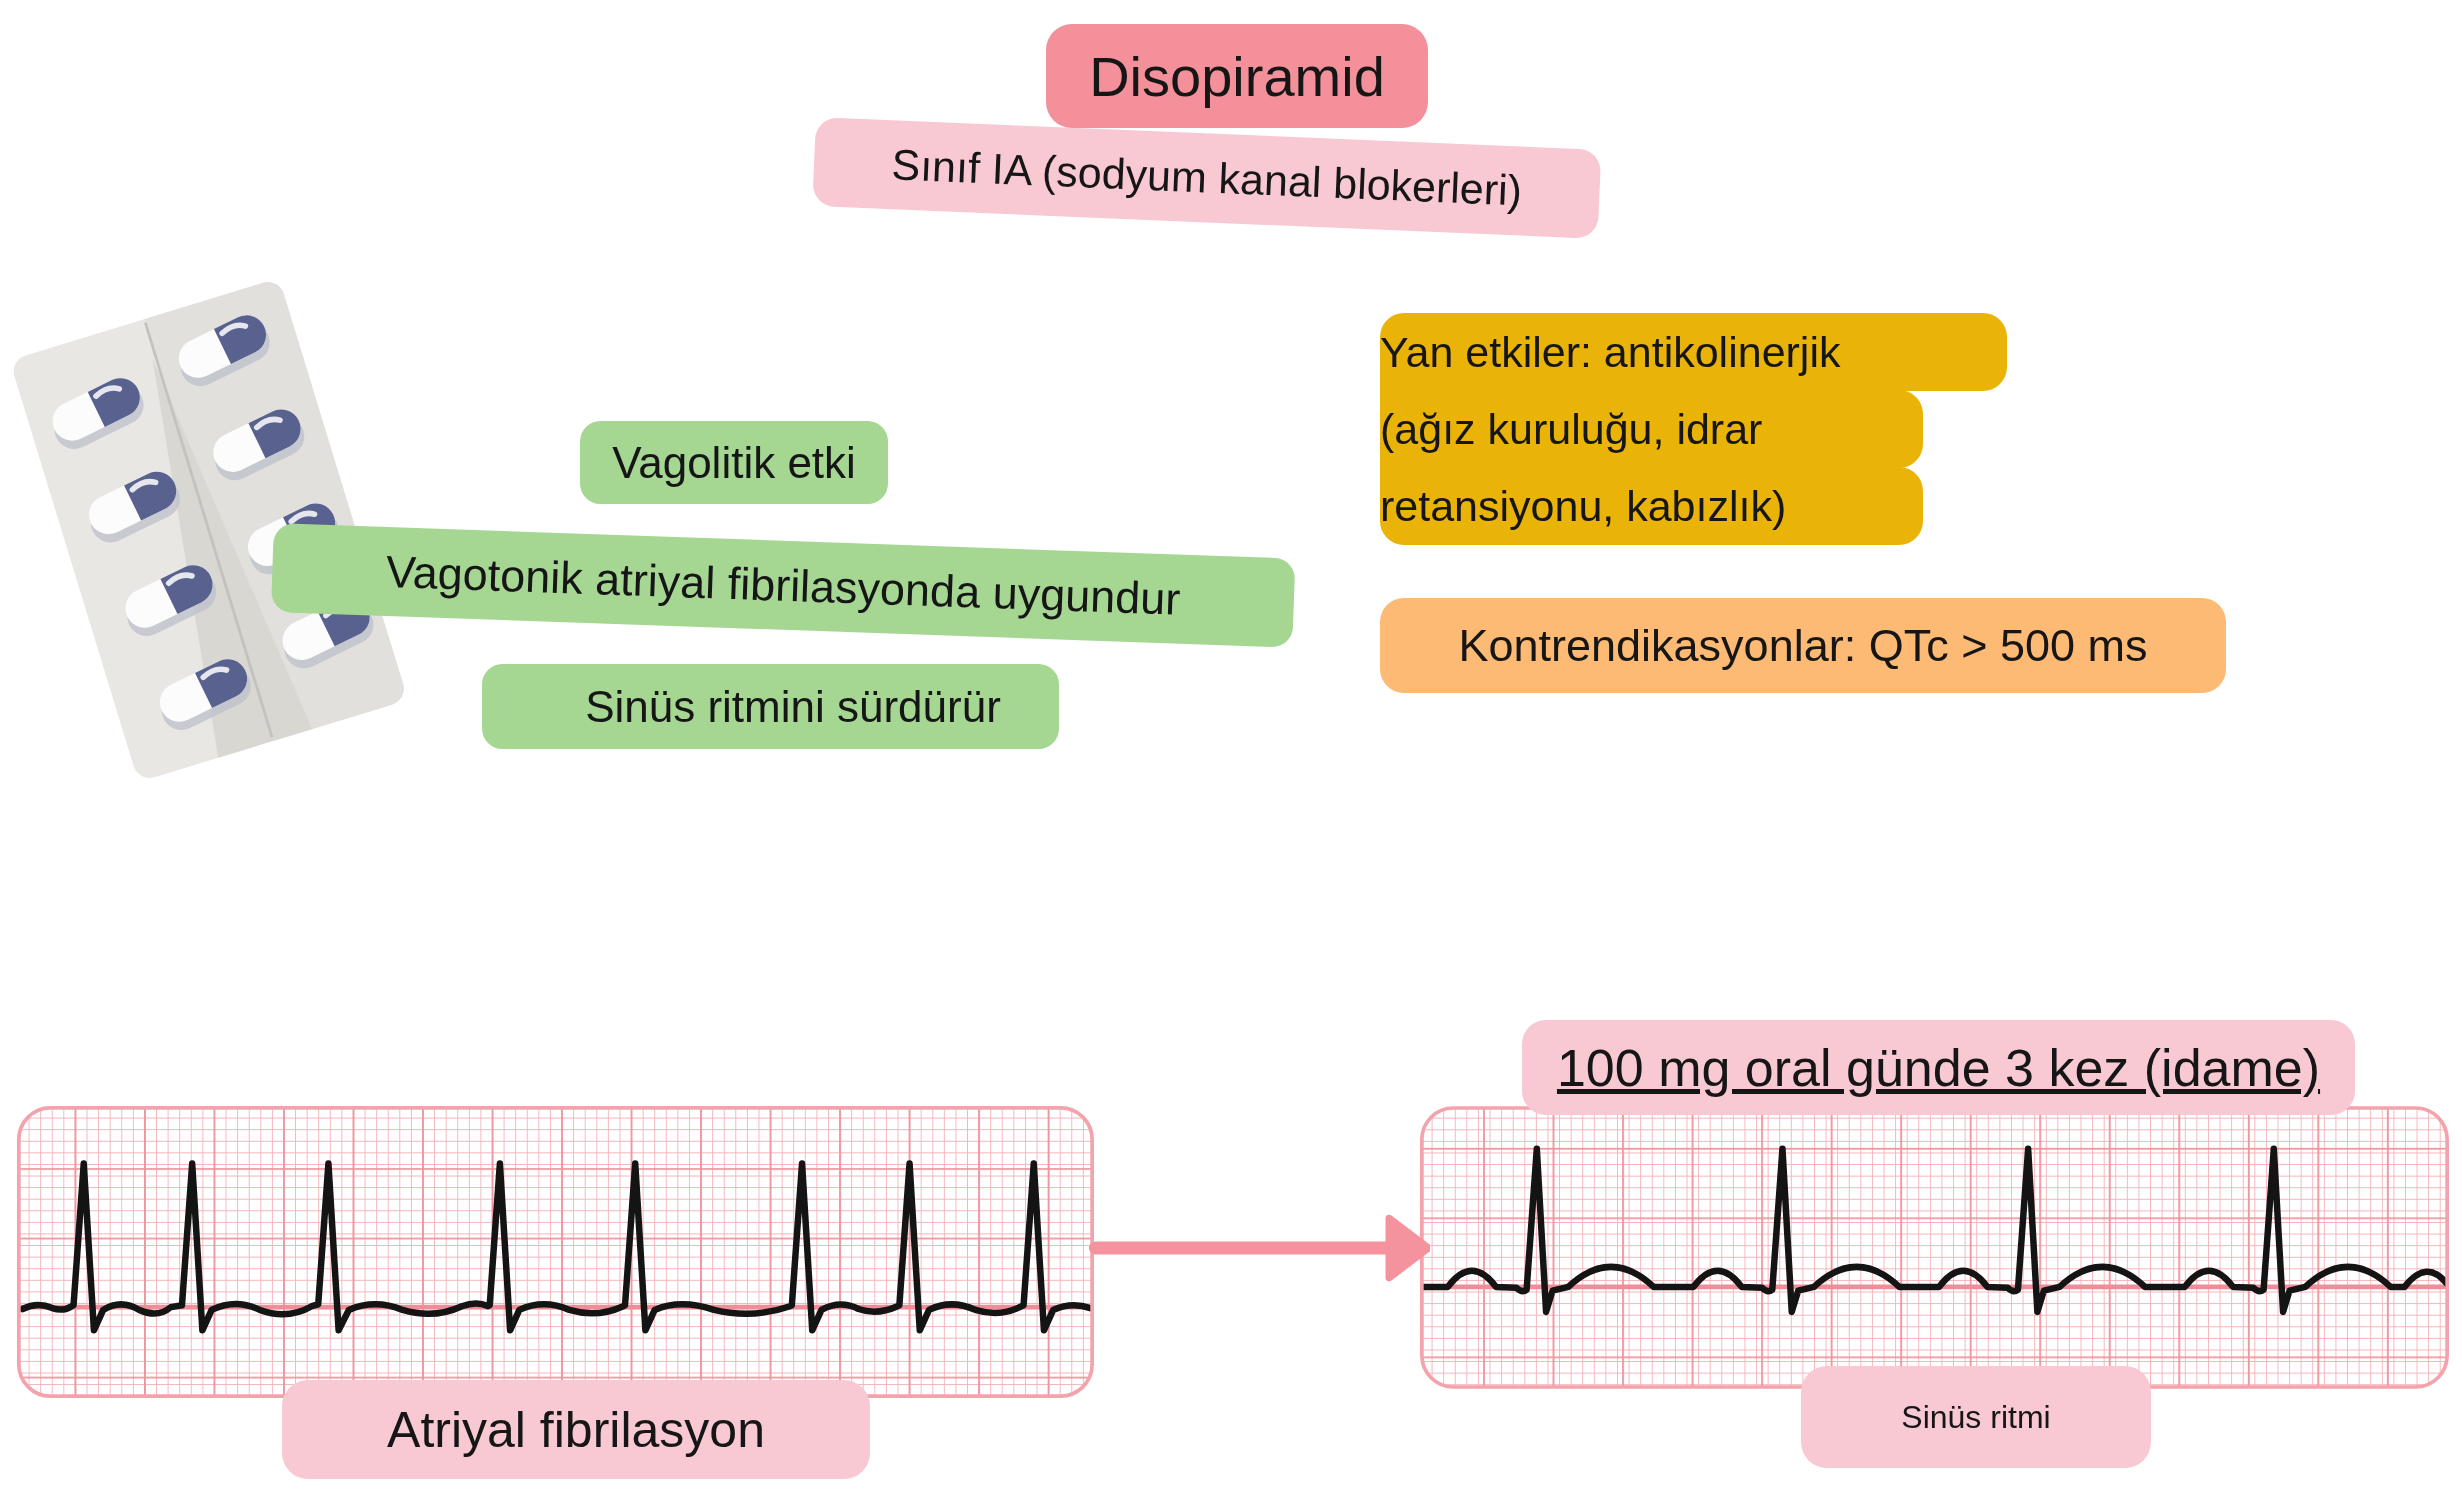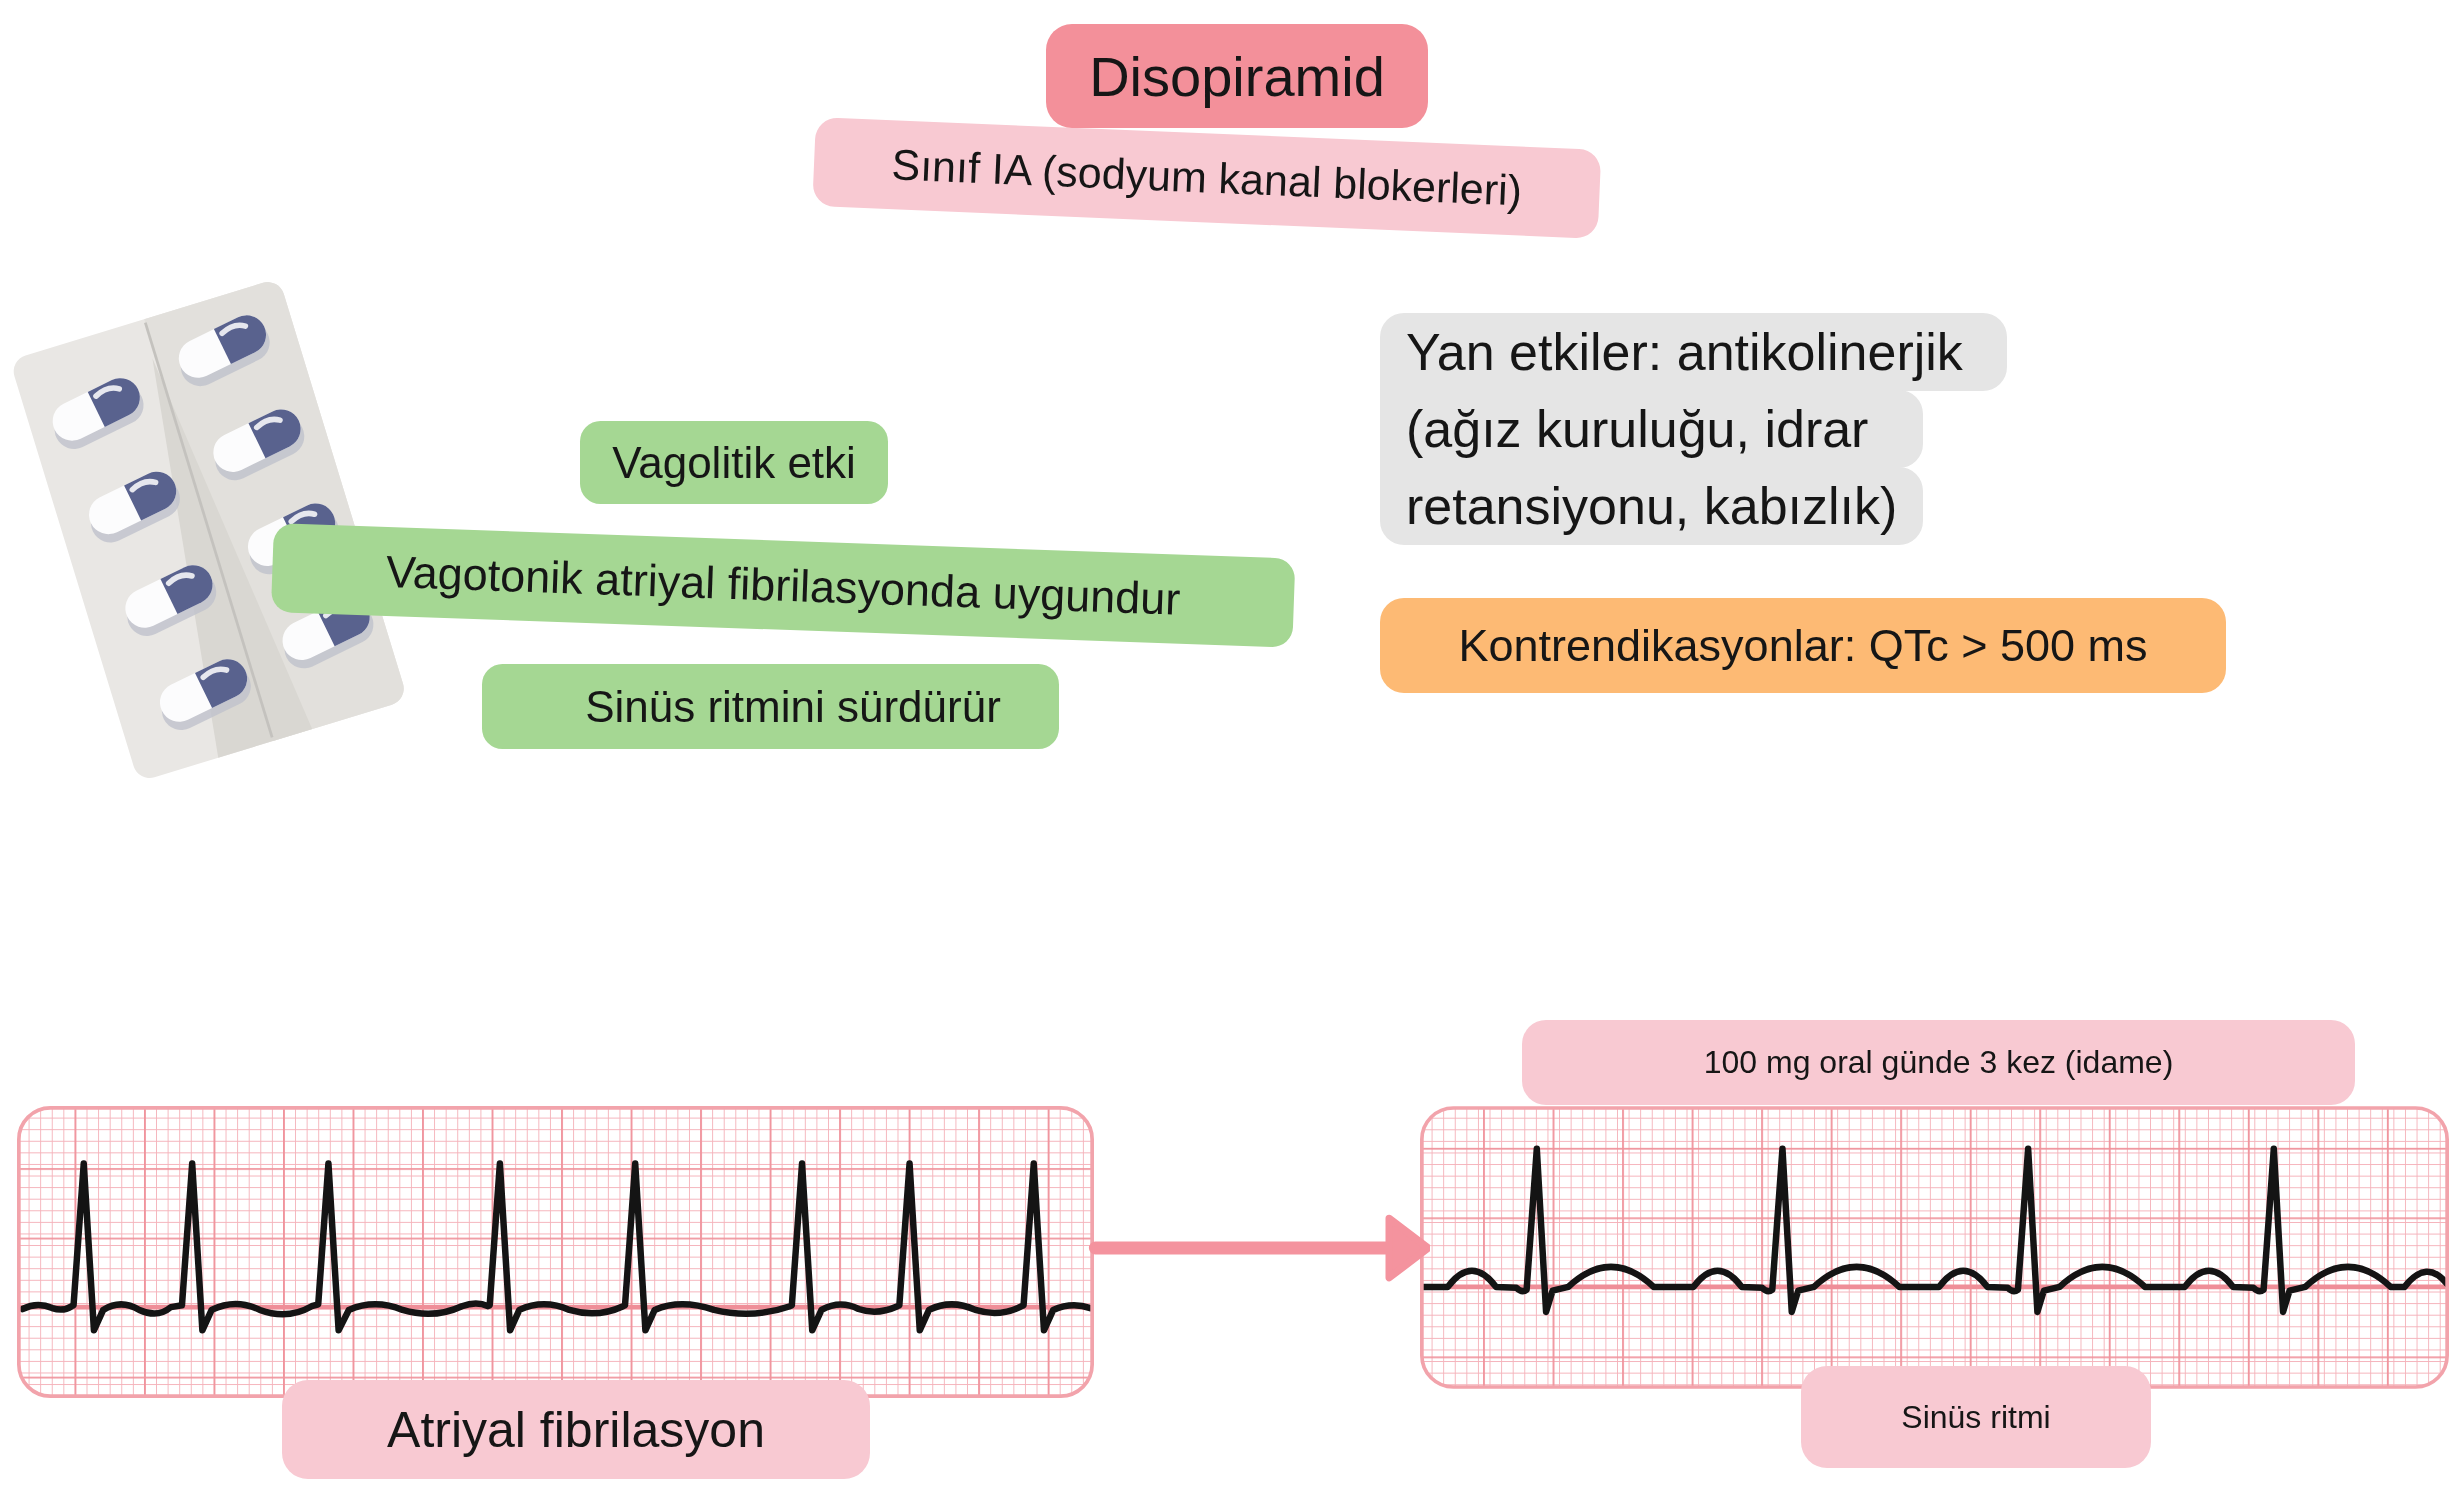--- a/index.html
+++ b/index.html
@@ -13,29 +13,29 @@
   .subtitle-box{left:816px;top:117px;width:786px;height:89px;background:#f8c9d2;border-radius:22px;
     font-size:43px;transform:rotate(2.4deg);transform-origin:left top;z-index:5;}
   
   .green{background:#a5d793;border-radius:20.4px;font-size:44px;z-index:4;}
   .g1{left:389px;top:247px;width:777px;height:82px;}
   .g2{left:580px;top:385px;width:308px;height:83px;margin-top:36px;}
   .g3{left:274px;top:523px;width:1022px;height:89px;font-size:45px;transform:rotate(2deg);transform-origin:left top;}
   .g4{left:482px;top:664px;width:577px;height:85px;padding-left:45px;}
   
   .side-effects{position:absolute;left:1380px;top:313px;z-index:4;}
-  .se-line{display:block;height:78px;line-height:78px;background:#e5e5e5;font-size:52px;
-    padding-left:26px;box-sizing:border-box;white-space:nowrap;}
+  .se-line{display:block;height:78px;line-height:78px;background:#eab308;font-size:43px;
+    box-sizing:border-box;white-space:nowrap;}
   .se-line.l0{width:627px;border-radius:24px 24px 24px 0;}
   .se-line.l1{width:543px;border-radius:0 24px 24px 0;margin-top:-0.9px;}
   .se-line.l2{width:543px;border-radius:0 24px 24px 24px;margin-top:-0.9px;}
   .contra-box{left:1380px;top:598px;width:846px;height:95px;background:#fdba74;border-radius:24px;font-size:45px;z-index:4;}
   
   .pink-label{background:#f8c9d2;z-index:8;}
-  .dose-box{left:1522px;top:1020px;width:833px;height:85px;border-radius:24px;font-size:32px;}
+  .dose-box{left:1522px;top:1020px;width:833px;height:95px;border-radius:24px;font-size:52px;text-decoration:underline;}
   .af-label{left:282px;top:1380px;width:588px;height:99px;border-radius:26px;font-size:50px;}
   .sr-label{left:1801px;top:1366px;width:350px;height:102px;border-radius:26px;font-size:32px;}
   
   .art{position:absolute;}
   #blister{left:0px;top:278px;width:436px;height:505px;z-index:1;}
   #ecg-left{left:16.7px;top:1106px;width:1077px;height:292px;z-index:2;}
   #ecg-right{left:1420px;top:1106px;width:1029px;height:283px;z-index:2;}
   #arrow{left:1087px;top:1209px;width:343px;height:78px;z-index:3;}
 </style>
 </head>

